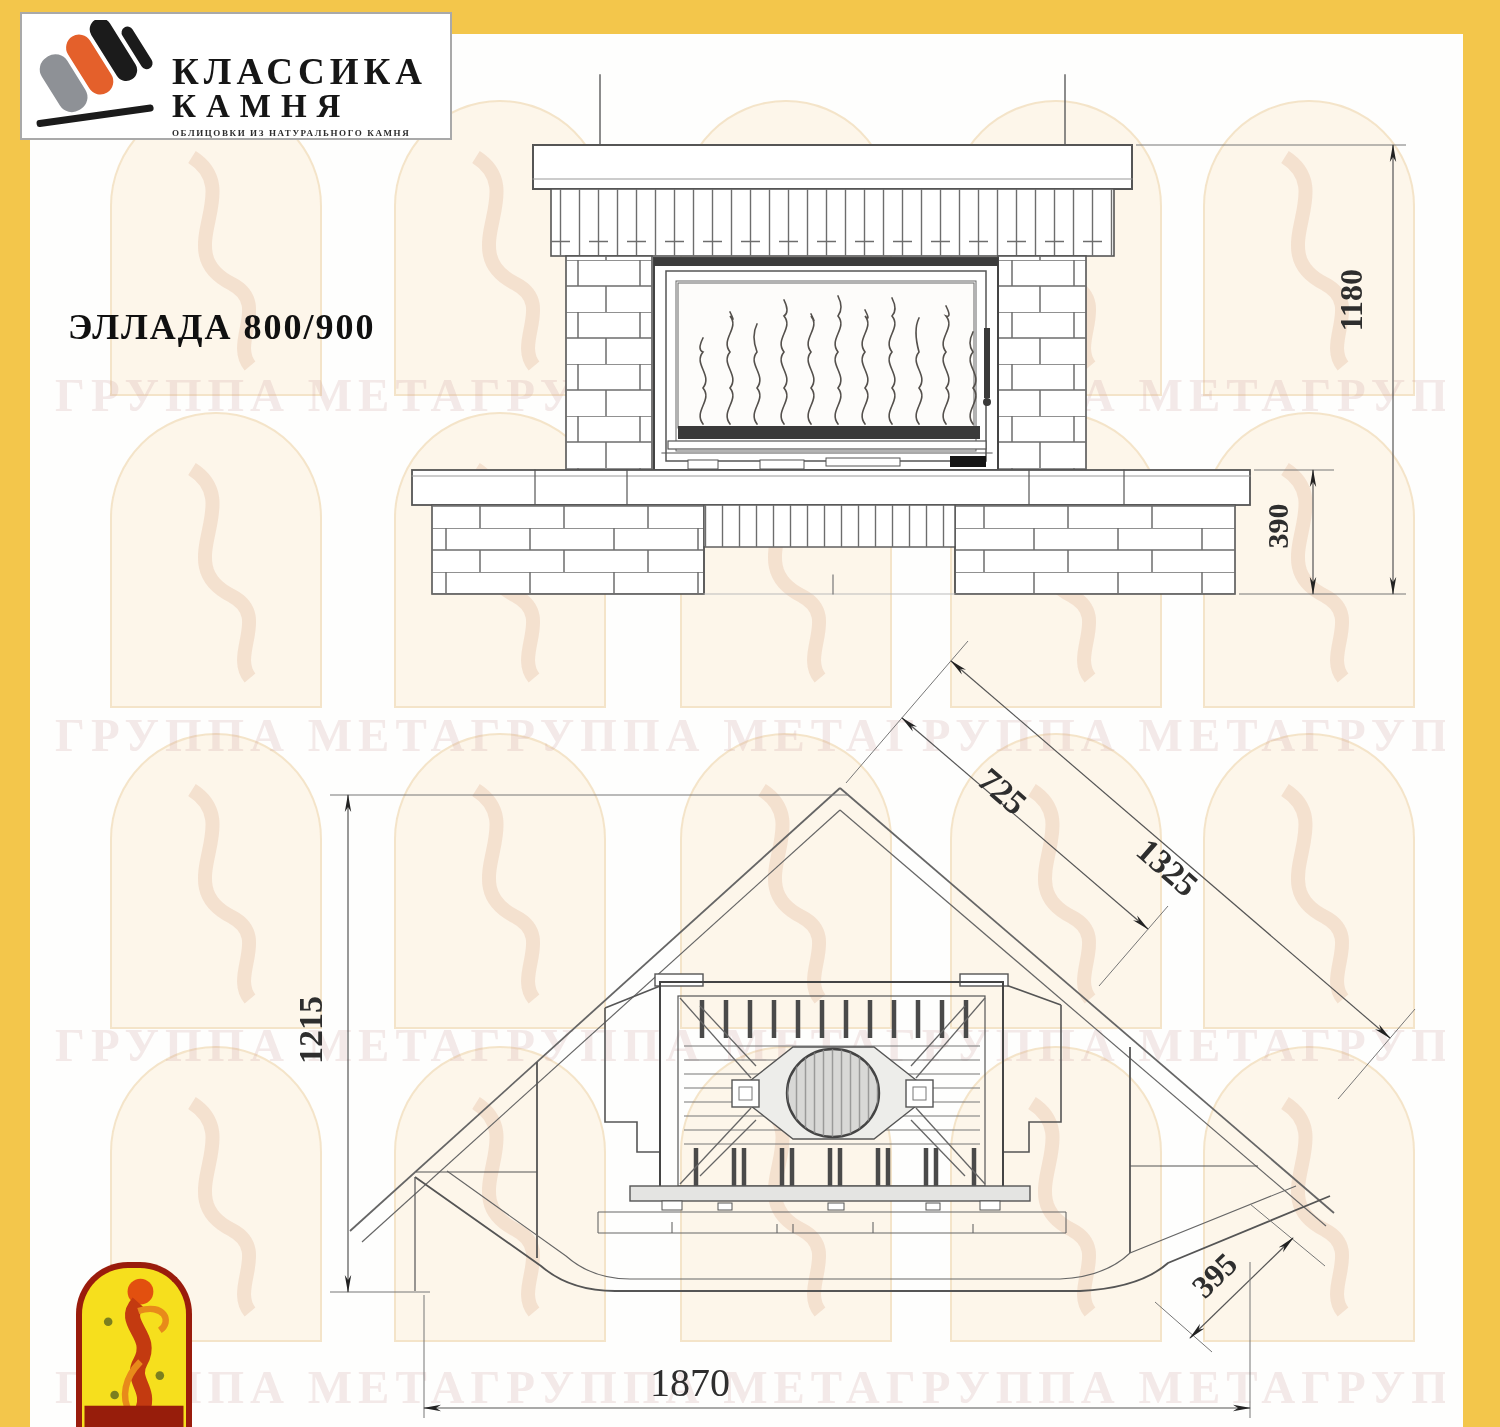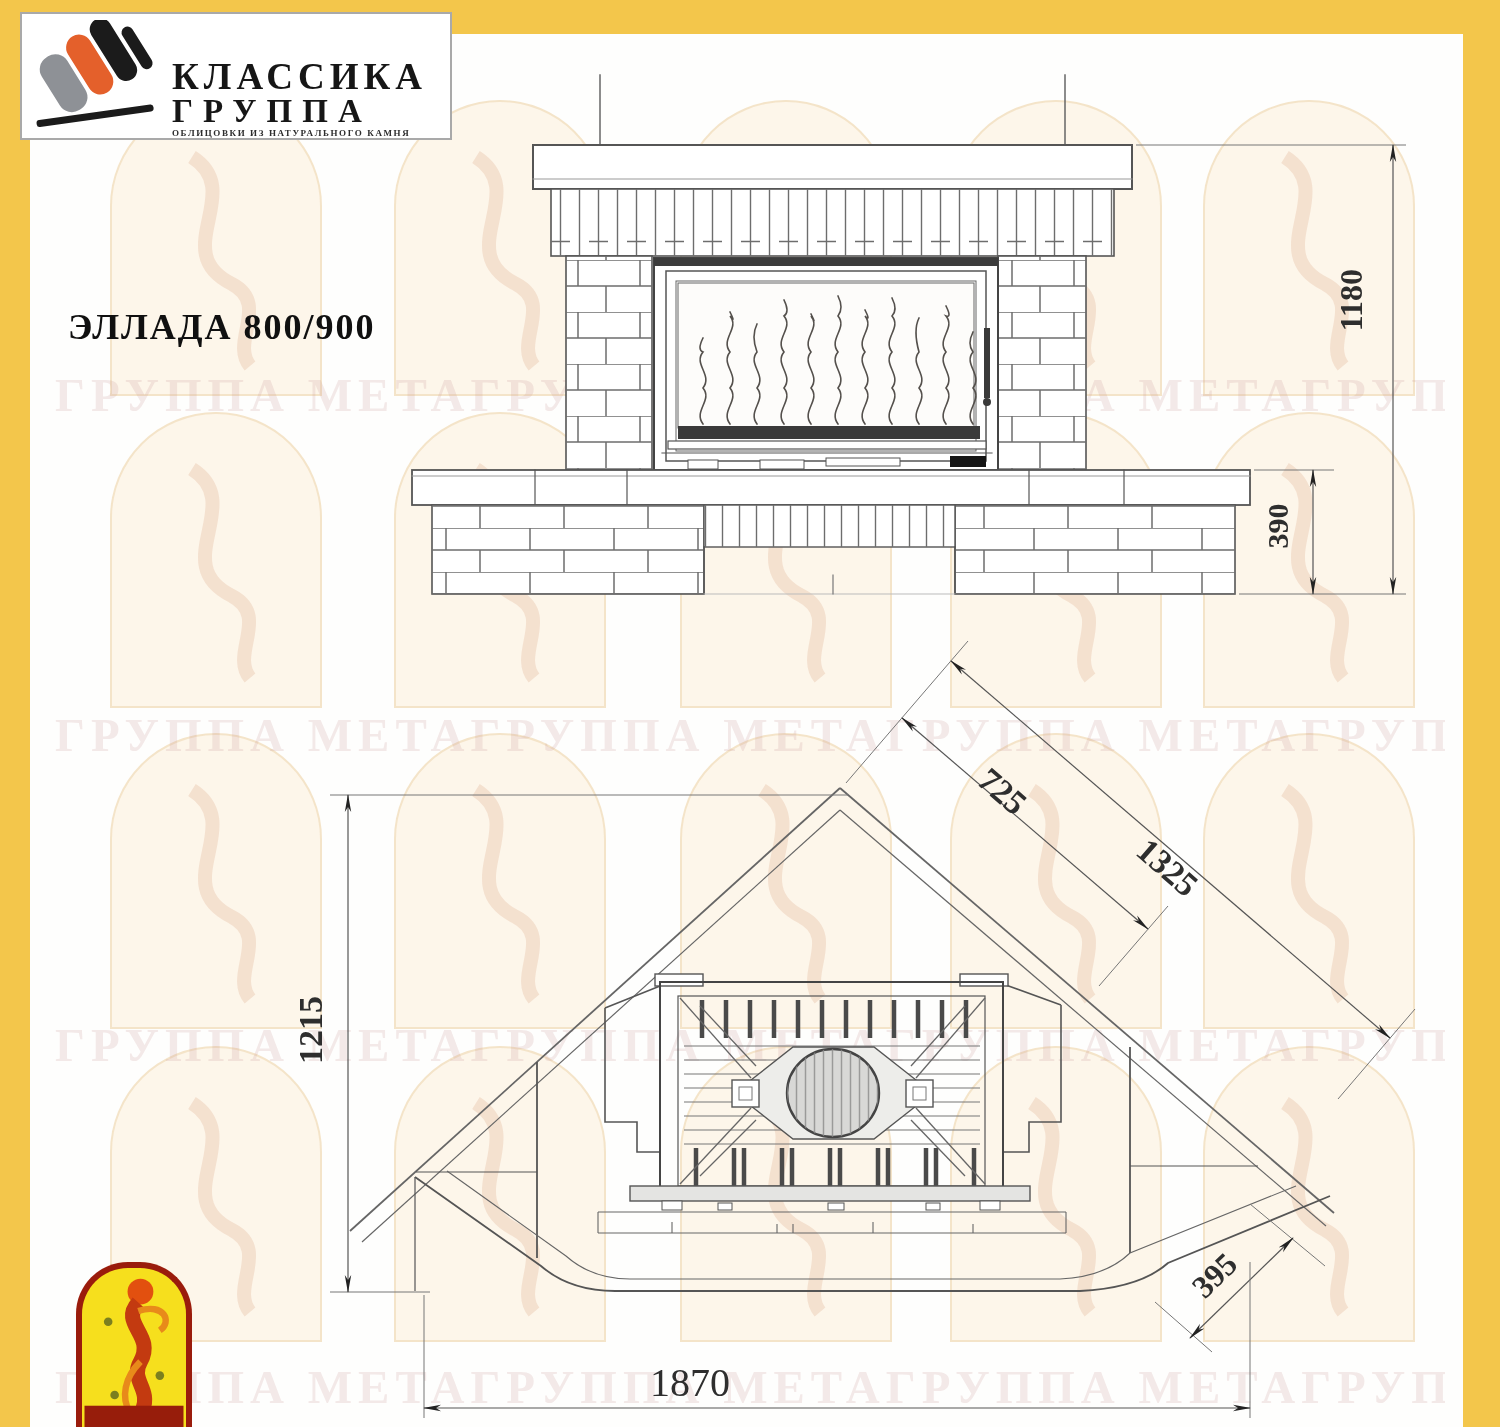--- a/index.html
+++ b/index.html
@@ -22,21 +22,21 @@
   
   #page-title{position:absolute;left:68px;top:306px;font-weight:bold;font-size:36px;
               letter-spacing:2px;color:#101010;z-index:4;text-align:center;}
   
   #logo-box{position:absolute;left:20px;top:12px;width:428px;height:124px;background:#fff;
             border:2px solid #a9a9a9;z-index:6;display:flex;align-items:flex-end;}
   #logo-box .art{width:150px;height:118px;flex:0 0 auto;}
   #logo-box .txt{padding-top:2px;}
   .logo-l1{font-weight:bold;font-size:37px;letter-spacing:5px;color:#161616;line-height:1.0;}
   .logo-l2{font-weight:bold;font-size:33px;letter-spacing:10px;color:#161616;line-height:1.0;}
-  .logo-sub{font-weight:bold;font-size:9px;letter-spacing:1.6px;color:#2c2c2c;}
+  .logo-sub{font-weight:bold;font-size:9px;letter-spacing:1.6px;color:#2c2c2c;margin-top:5px;}
   
   #firebird{position:absolute;left:76px;top:1262px;width:104px;height:170px;z-index:6;
             border:6px solid #9A1C0C;border-bottom:none;border-radius:52px 52px 0 0;
             background:#F6DF1D;overflow:hidden;}
   #firebird svg{width:100%;height:100%;}
 </style>
 </head>
 <body>
 
 <div id="page">
@@ -348,21 +348,21 @@
       <g transform="rotate(-32 75 60)">
         <rect x="30" y="14" width="30" height="62" rx="14" fill="#8e9196"></rect>
         <rect x="64" y="10" width="26" height="66" rx="13" fill="#E4602B"></rect>
         <rect x="94" y="8" width="22" height="70" rx="11" fill="#1b1b1b"></rect>
         <rect x="120" y="30" width="12" height="48" rx="6" fill="#1b1b1b"></rect>
       </g>
       <rect x="14" y="92" width="118" height="7" rx="3" fill="#1b1b1b" transform="rotate(-8 75 95)"></rect>
     </svg>
     <div class="txt">
       <div class="logo-l1">КЛАССИКА</div>
-      <div class="logo-l2">ГРУППА</div>
+      <div class="logo-l2">КАМНЯ</div>
       <div class="logo-sub">ОБЛИЦОВКИ ИЗ НАТУРАЛЬНОГО КАМНЯ</div>
     </div>
   </div>
 
   <div id="firebird">
     <svg viewBox="0 0 92 158">
       <circle cx="52" cy="22" r="12" fill="#E2500F"></circle>
       <path d="M50,32 C32,52 66,62 52,87 C42,104 62,112 54,132" fill="none" stroke="#C33A10" stroke-width="14"></path>
       <path d="M50,40 C74,32 82,50 70,58" fill="none" stroke="#E88A1A" stroke-width="6"></path>
       <path d="M52,87 C37,102 34,120 42,134" fill="none" stroke="#E88A1A" stroke-width="6"></path>

